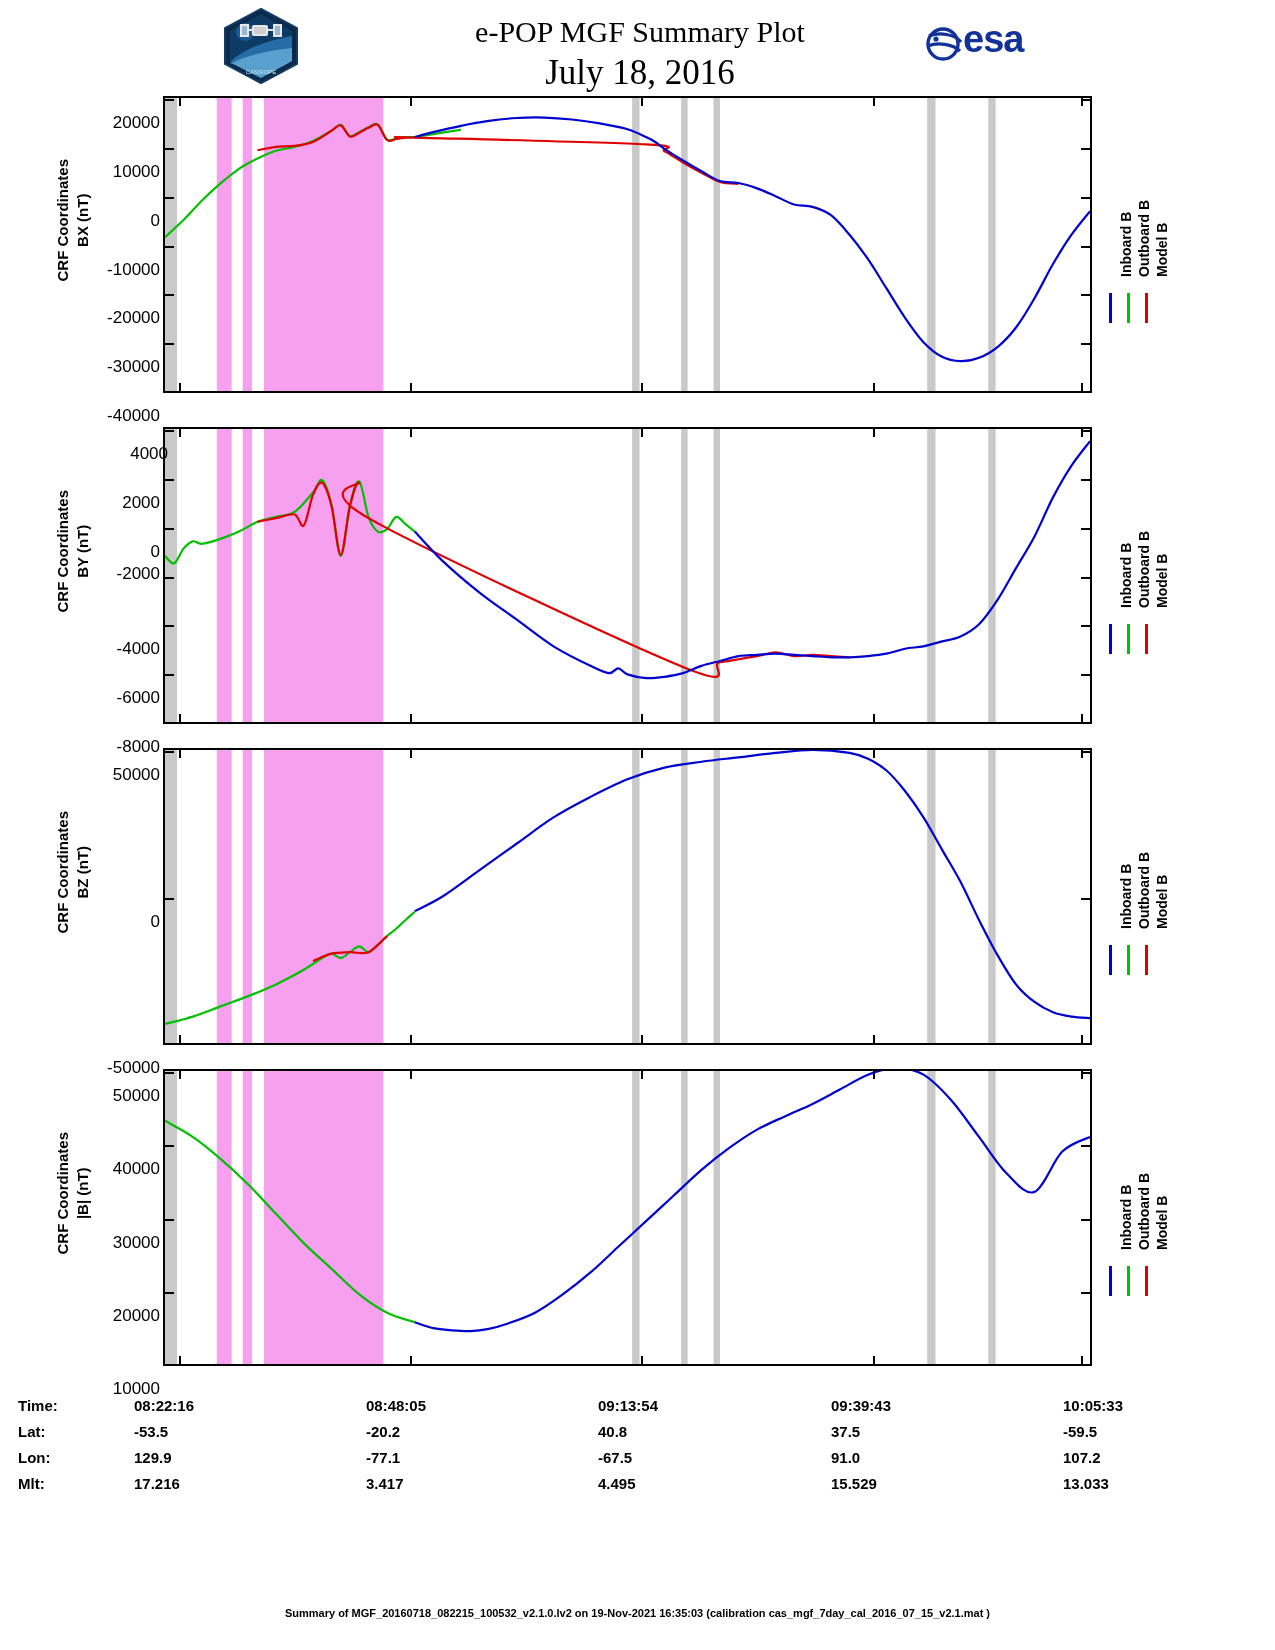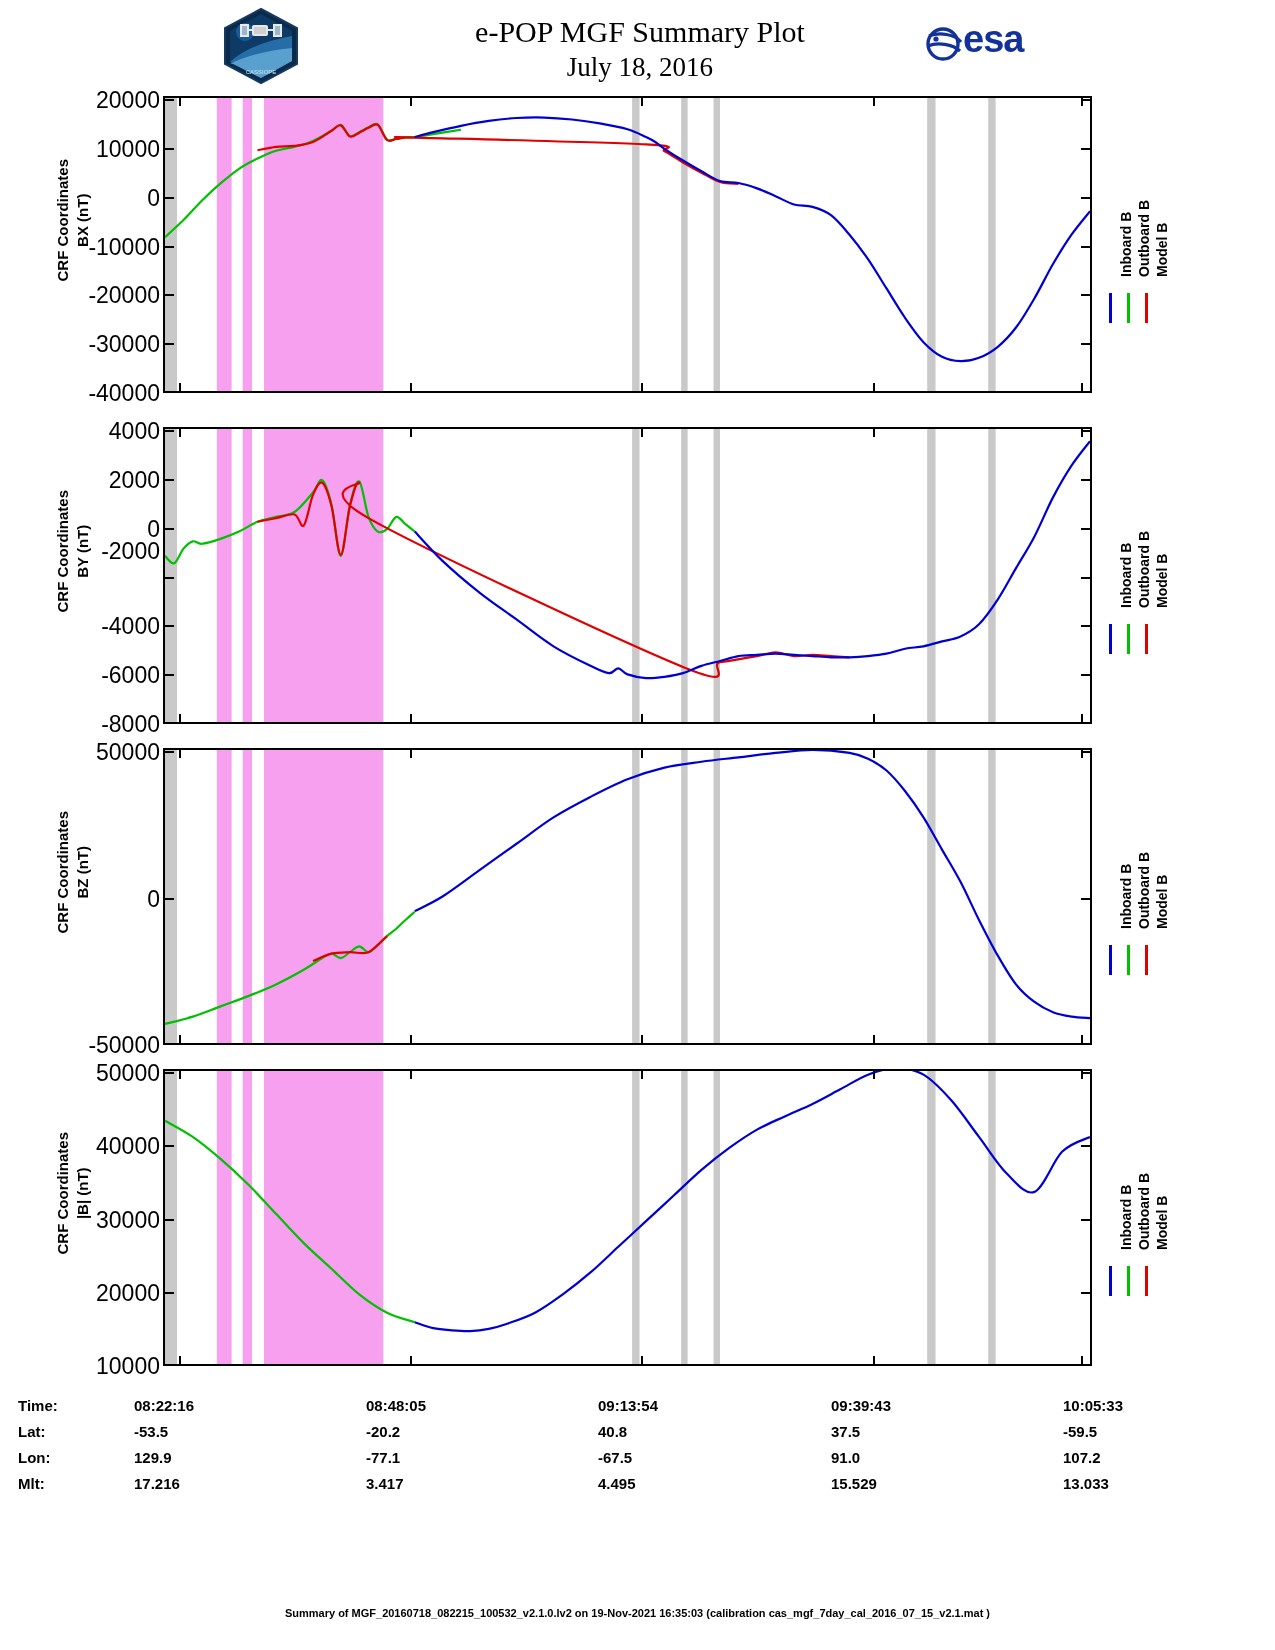--- a/index.html
+++ b/index.html
@@ -3,32 +3,32 @@
 <meta charset="utf-8">
 <style>
   html,body{margin:0;padding:0;background:#fff;}
   body{width:1275px;height:1650px;font-family:"Liberation Sans",sans-serif;position:relative;overflow:hidden;}
   .page{position:relative;width:1275px;height:1650px;}
 
   
   .header{position:absolute;left:0;top:0;width:1099px;height:90px;}
   .title-block{position:absolute;left:300px;top:14px;width:680px;text-align:center;}
   .title-main{font-family:"Liberation Serif",serif;font-size:30px;color:#000;line-height:1.22;}
-  .title-sub{font-family:"Liberation Serif",serif;font-size:27px;color:#000;line-height:1.25;}
+  .title-sub{font-family:"Liberation Serif",serif;font-size:35px;color:#000;line-height:1.25;}
 
   .logo-cas{position:absolute;left:219px;top:6px;width:84px;height:80px;}
   .logo-esa{position:absolute;left:925px;top:22px;width:130px;height:46px;}
   .esa-text{font-family:"Liberation Sans",sans-serif;font-weight:bold;font-size:38px;color:#12329a;letter-spacing:-1px;position:absolute;left:38px;top:-4px;}
 
   
   .panel{position:absolute;left:163px;width:929px;border:2px solid #000;background:#fff;box-sizing:border-box;}
   .plotarea{position:absolute;left:0;top:0;width:100%;height:100%;overflow:hidden;}
   .ylabel{position:absolute;font-weight:bold;font-size:15px;color:#000;text-align:center;
           transform:rotate(-90deg);transform-origin:50% 50%;white-space:pre-line;line-height:1.35;}
-  .ytick{position:absolute;right:0;font-size:23px;font-family:"Liberation Sans",sans-serif;color:#000;text-align:right;width:150px;padding-right:9px;}
+  .ytick{position:absolute;right:0;font-size:17px;font-family:"Liberation Sans",sans-serif;color:#000;text-align:right;width:150px;padding-right:9px;margin-top:26px;}
   .tickmark{position:absolute;background:#000;}
 
   
   .legend{position:absolute;width:110px;font-weight:bold;font-size:14px;color:#000;}
   .legend .ltxt{transform:rotate(-90deg);transform-origin:0 0;white-space:nowrap;position:absolute;}
   .lbar{position:absolute;width:3px;height:30px;}
 
   
   .btable{position:absolute;left:18px;top:1397px;width:1245px;font-size:15px;font-weight:bold;color:#000;}
   .brow{position:relative;height:26px;}
@@ -226,21 +226,21 @@
     <div class="ytick" style="top: 233.5px; left: 0px; width: 160px;">-10000</div>
     <div class="ytick" style="top: 184.667px; left: 0px; width: 160px;">0</div>
     <div class="ytick" style="top: 135.833px; left: 0px; width: 160px;">10000</div>
     <div class="ytick" style="top: 87px; left: 0px; width: 160px;">20000</div>
     <div class="ytick" style="top: 711px; left: 0px; width: 160px;">-8000</div>
     <div class="ytick" style="top: 662.167px; left: 0px; width: 160px;">-6000</div>
     <div class="ytick" style="top: 613.333px; left: 0px; width: 160px;">-4000</div>
     <div class="ytick" style="top: 538px; left: 0px; width: 160px;">-2000</div>
     <div class="ytick" style="top: 515.667px; left: 0px; width: 160px;">0</div>
     <div class="ytick" style="top: 466.833px; left: 0px; width: 160px;">2000</div>
-    <div class="ytick" style="top: 418px; left: 0px; width: 160px;">4000</div>
+    <div class="ytick" style="top: 418px; left: 8px; width: 160px;">4000</div>
     <div class="ytick" style="top: 1032px; left: 0px; width: 160px;">-50000</div>
     <div class="ytick" style="top: 885.5px; left: 0px; width: 160px;">0</div>
     <div class="ytick" style="top: 739px; left: 0px; width: 160px;">50000</div>
     <div class="ytick" style="top: 1353px; left: 0px; width: 160px;">10000</div>
     <div class="ytick" style="top: 1279.75px; left: 0px; width: 160px;">20000</div>
     <div class="ytick" style="top: 1206.5px; left: 0px; width: 160px;">30000</div>
     <div class="ytick" style="top: 1133.25px; left: 0px; width: 160px;">40000</div>
     <div class="ytick" style="top: 1060px; left: 0px; width: 160px;">50000</div>
   </div>
 

